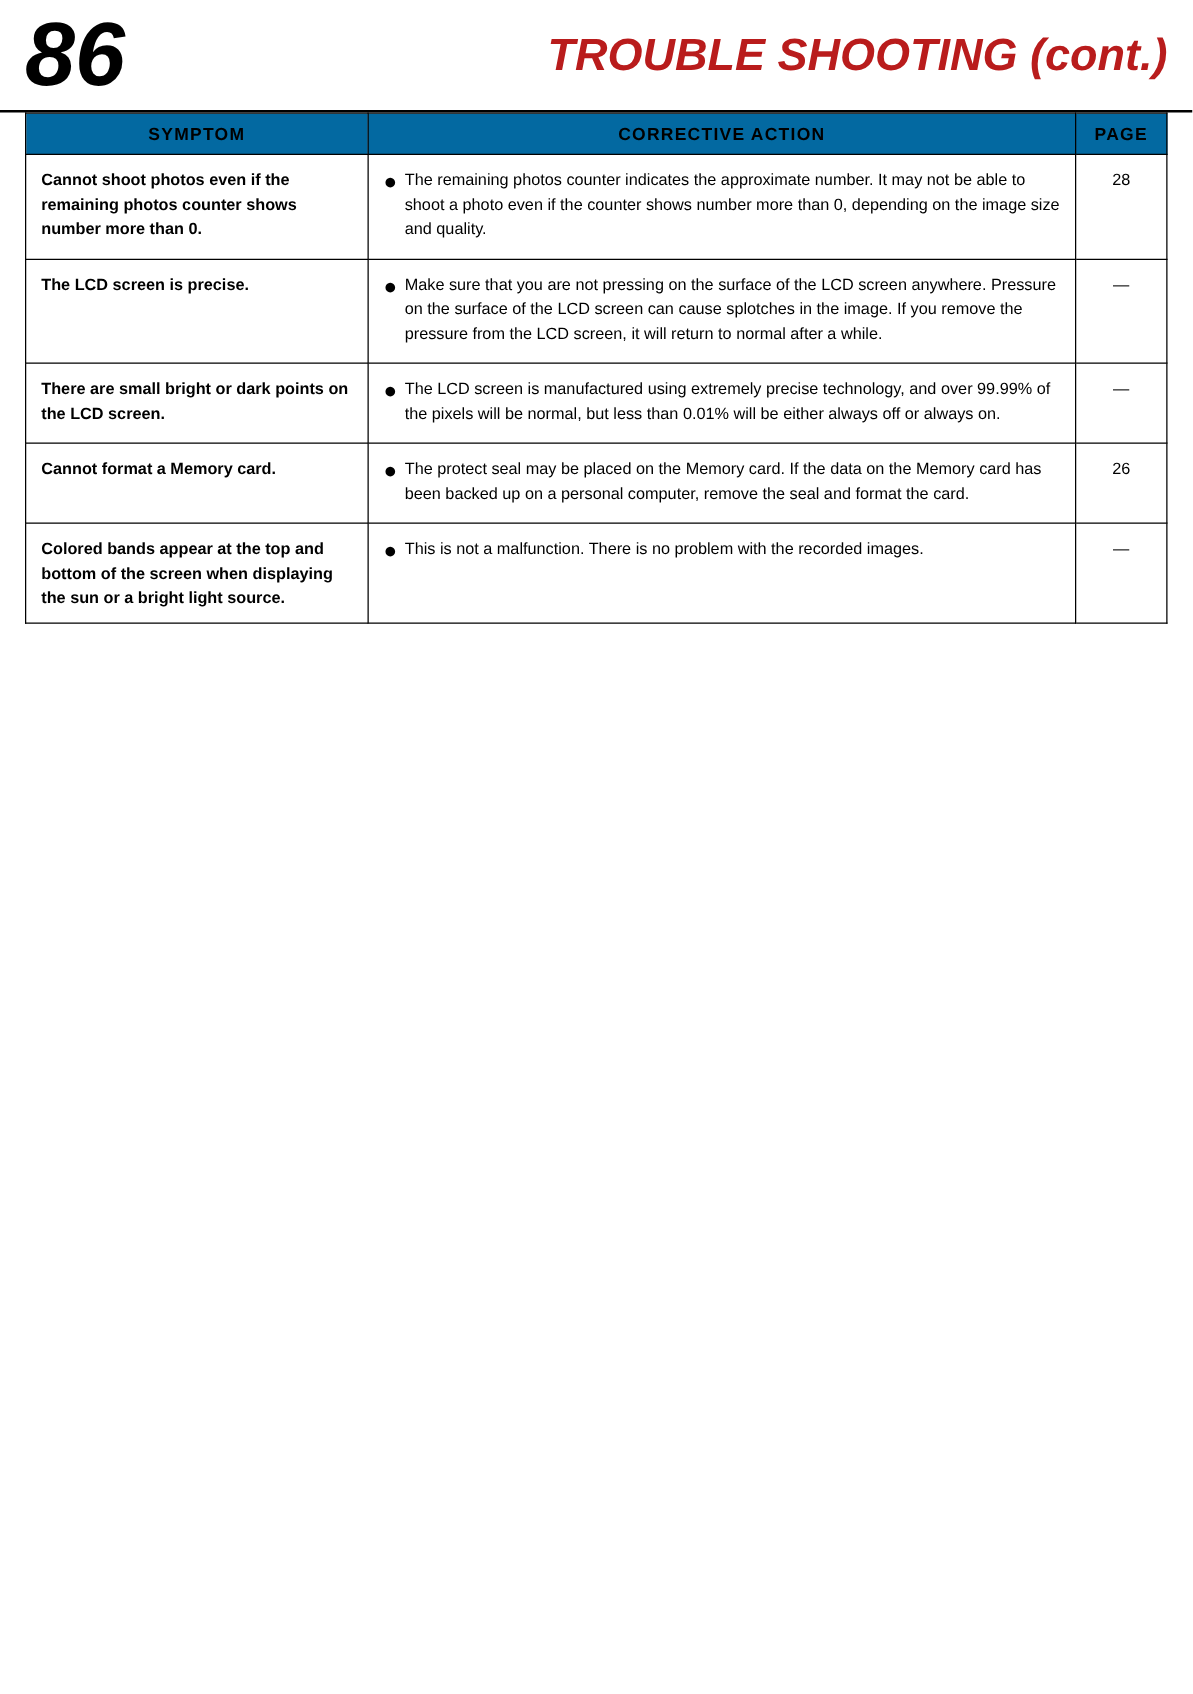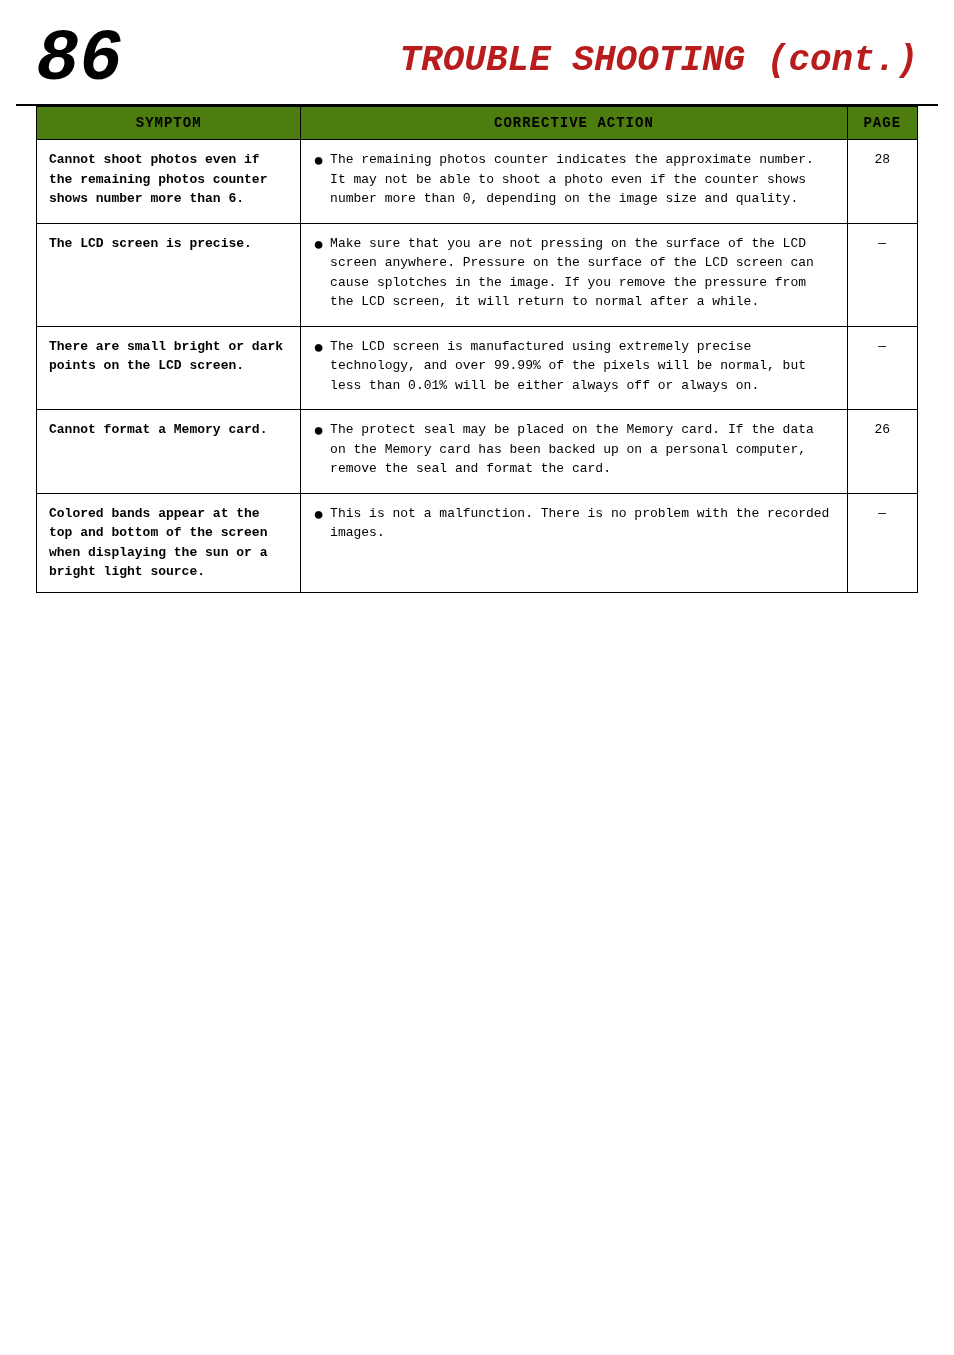--- a/index.html
+++ b/index.html
@@ -13,22 +13,21 @@
       font-family: Arial, Helvetica, sans-serif;
       width: 954px;
       min-height: 1355px;
       color: #000000;
     }
 
     .page {
       width: 954px;
       min-height: 1355px;
       background: #ffffff;
-      padding: 16px;
-      font-family: Liberation Mono, monospace;
+      padding: 0;
     }
 
     
     .page-header {
       display: flex;
       align-items: center;
       padding: 8px 20px 8px 20px;
       border-bottom: 2px solid #000;
     }
 
@@ -58,21 +57,21 @@
     }
 
     .table-header-row th {
       border: 1.5px solid #000;
       padding: 8px 12px;
       text-align: center;
       font-size: 14px;
       font-weight: 900;
       letter-spacing: 1px;
       text-transform: uppercase;
-      background: #4d7c0f;
+      background: #0369a1;
     }
 
     .th-symptom {
       width: 30%;
     }
 
     .th-action {
       width: 62%;
     }
 
@@ -146,21 +145,21 @@
       <tr class="table-header-row">
         <th class="th-symptom">SYMPTOM</th>
         <th class="th-action">CORRECTIVE ACTION</th>
         <th class="th-page">PAGE</th>
       </tr>
     </thead>
     <tbody>
 
 
       <tr class="data-row">
-        <td class="symptom-cell">Cannot shoot photos even if the remaining photos counter shows number more than 6.</td>
+        <td class="symptom-cell">Cannot shoot photos even if the remaining photos counter shows number more than 0.</td>
         <td class="action-cell">
           <div class="bullet-item">
             <span class="bullet-dot">●</span>
             <span class="bullet-text">The remaining photos counter indicates the approximate number. It may not be able to shoot a photo even if the counter shows number more than 0, depending on the image size and quality.</span>
           </div>
         </td>
         <td class="page-ref-cell">28</td>
       </tr>
 
       <tr class="data-row">

